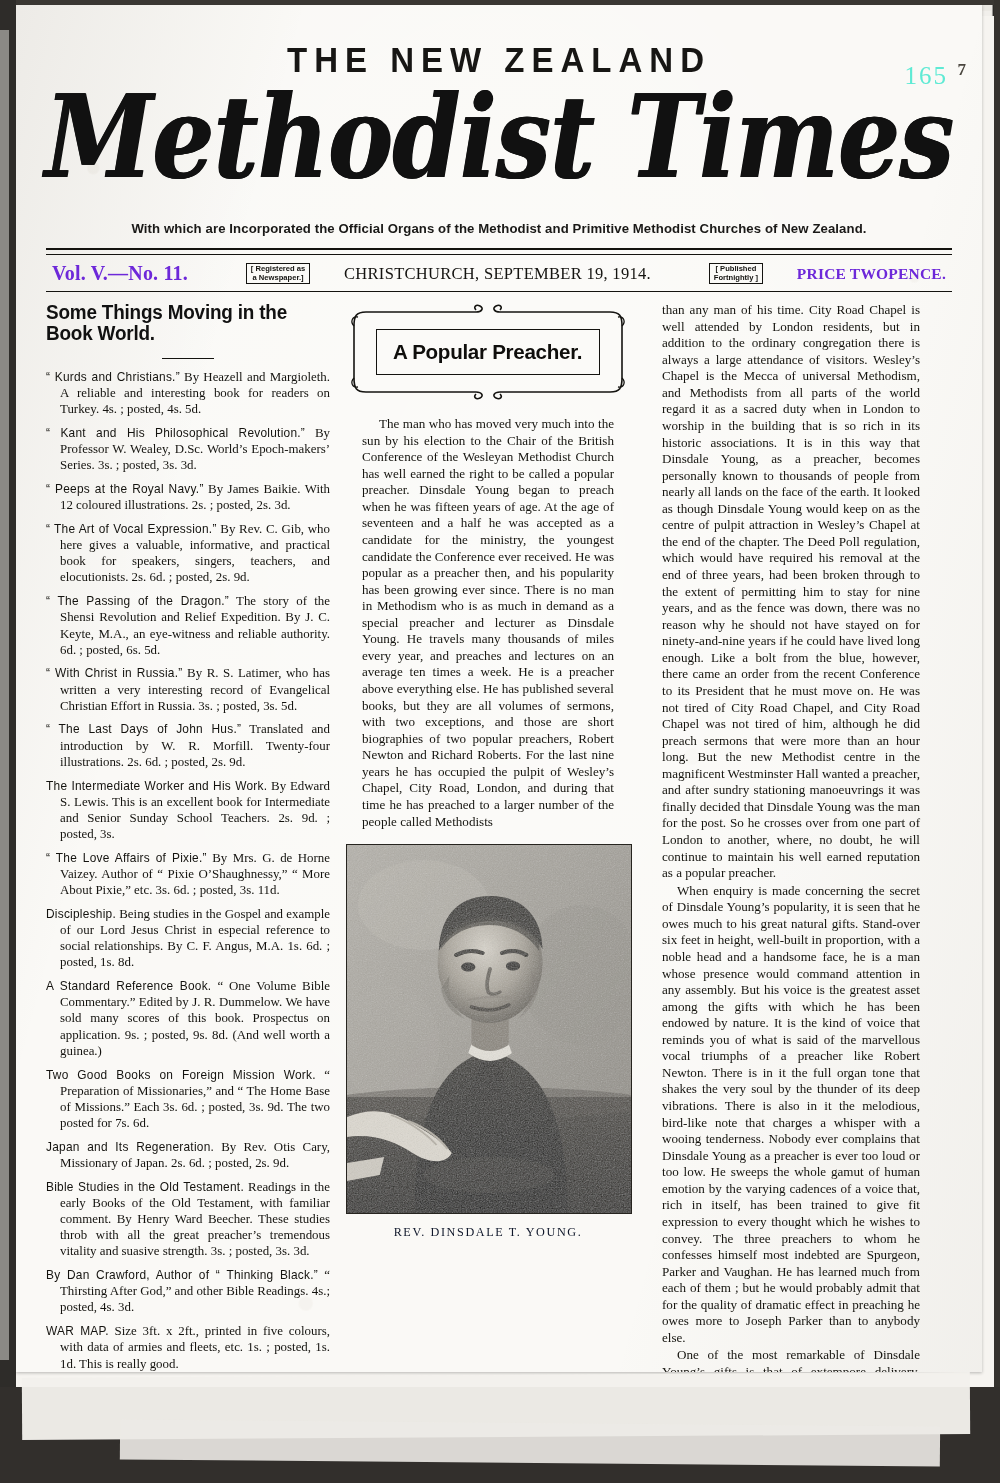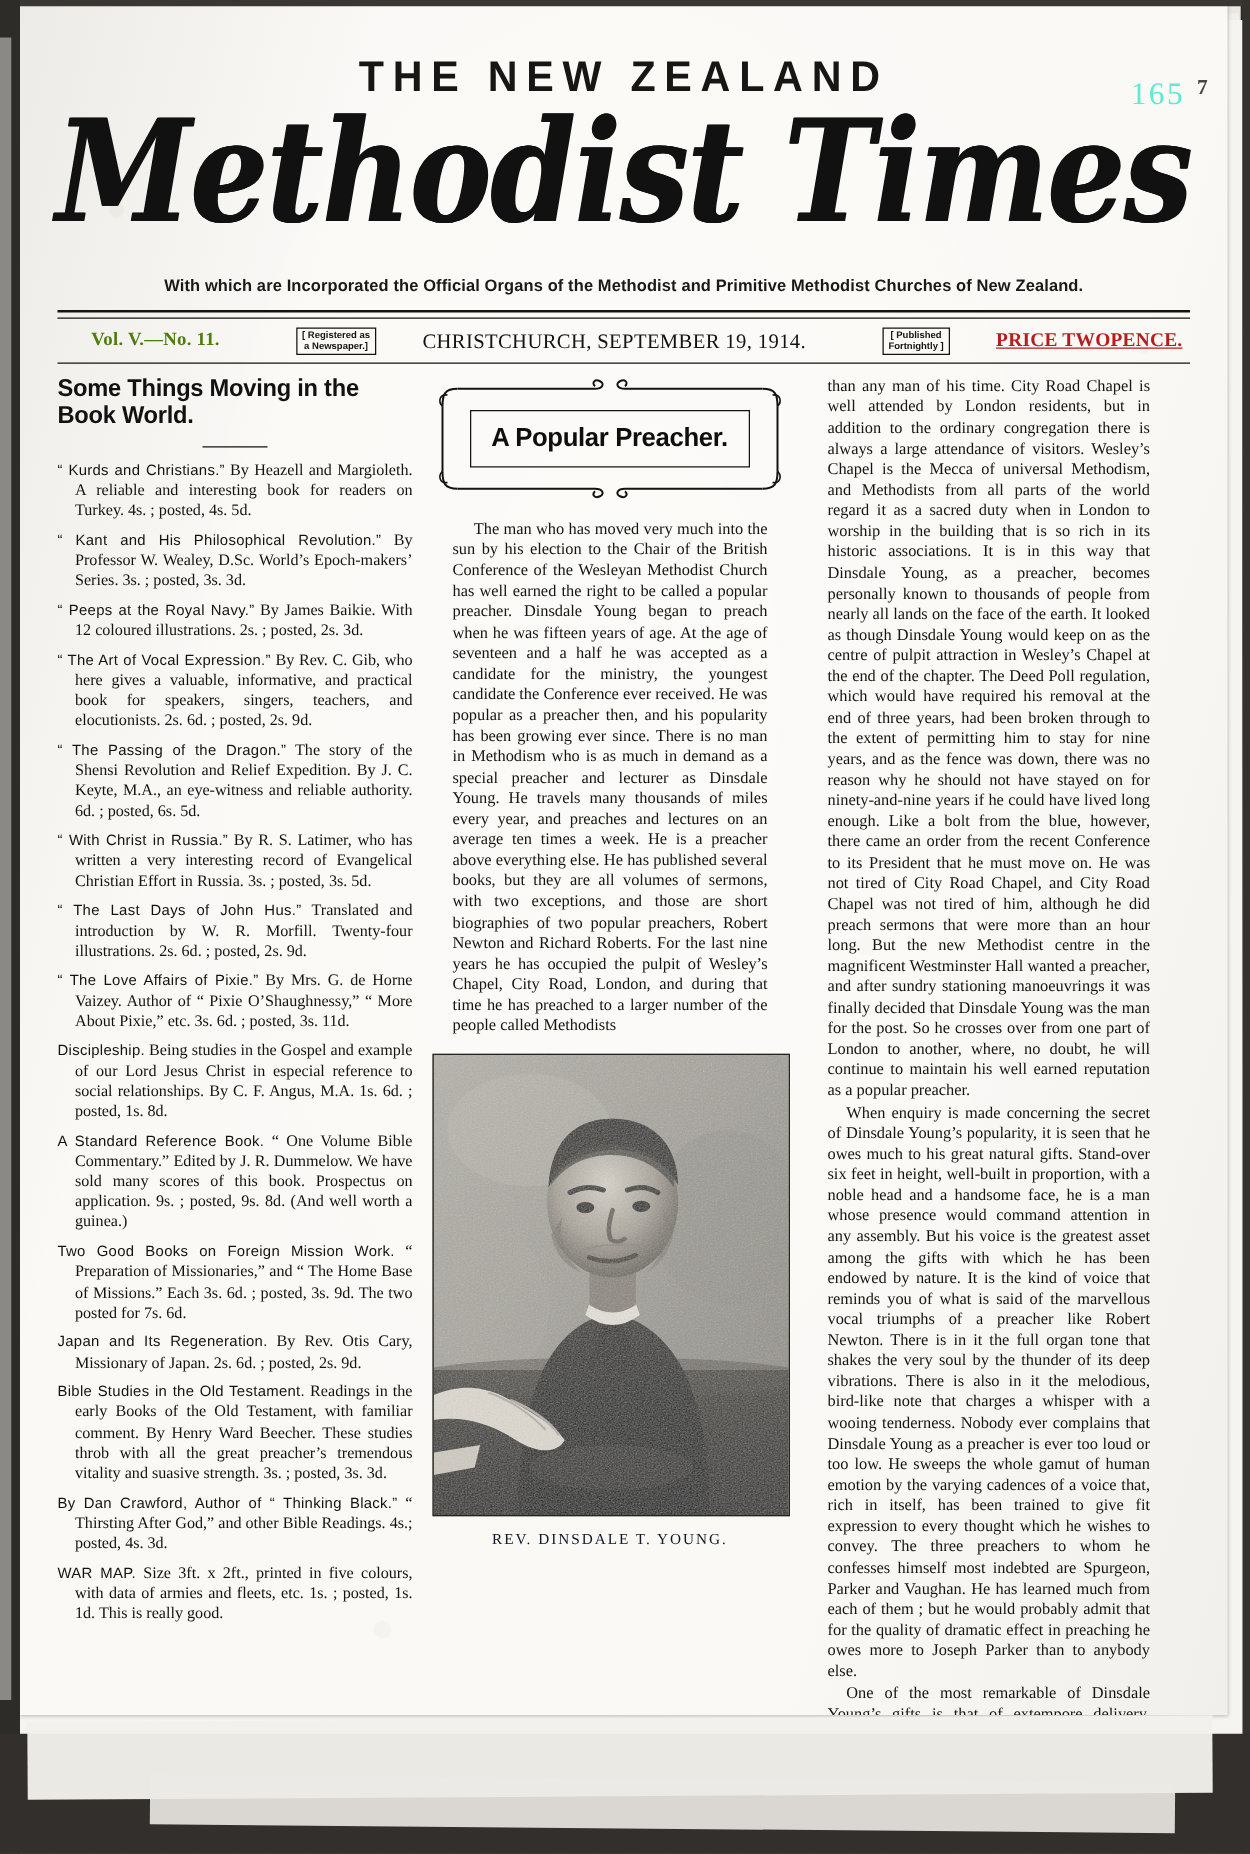--- a/index.html
+++ b/index.html
@@ -62,25 +62,25 @@
     font-style:italic;transform:scaleY(1.18) scaleX(1.02);transform-origin:center top;
     text-shadow:0.6px 0 0 #111, -0.4px 0 0 #111;}
   .mast-sub{font-family:"Liberation Sans",sans-serif;font-weight:700;font-size:13.3px;
     color:#1a1917;margin-top:44px;letter-spacing:.1px;transform:scaleX(.99);}
   .rule-double{margin:12px 0 0;border:0;border-top:2.5px solid #14130f;
     border-bottom:1.2px solid #14130f;height:4px;}
   .rule-thin{margin:0;border:0;border-top:1.4px solid #14130f;height:0;}
 
   .dateline{display:flex;align-items:center;justify-content:space-between;
     padding:7px 6px 6px;font-family:"Liberation Serif",serif;}
-  .dl-vol{font-size:15px;font-weight:700;color:#4d7c0f;letter-spacing:.2px;margin-left:21px;}
+  .dl-vol{font-size:20px;font-weight:700;color:#6d28d9;letter-spacing:.2px;}
   .dl-box{border:1.3px solid #141310;padding:1px 4px;font-size:7.6px;line-height:1.18;
     font-weight:700;font-family:"Liberation Sans",sans-serif;text-align:center;color:#141310;margin-left:24px;}
   .dl-city{font-size:16.5px;font-weight:400;color:#141310;letter-spacing:.3px;}
-  .dl-price{font-size:15.5px;font-weight:700;color:#b91c1c;letter-spacing:.2px;text-decoration:underline;}
+  .dl-price{font-size:15.5px;font-weight:700;color:#6d28d9;letter-spacing:.2px;}
 
   
   .cols{display:flex;padding:10px 30px 0;gap:0;}
   .col{width:284px;}
   .col-mid{width:284px;margin:0 16px;}
   .col-right{width:290px;}
 
   .sec-head{font-family:"Liberation Sans",sans-serif;font-weight:700;
     font-size:19.5px;color:#111;letter-spacing:-.2px;line-height:1.1;
     transform:scaleX(.97);transform-origin:left;}
@@ -157,20 +157,21 @@
           <div class="sec-head">Some Things Moving in the Book World.</div>
           <div class="sec-rule"></div>
           <div id="booklist">
               <div class="bookitem"><b>“ Kurds and Christians.”</b><span> By Heazell and Margioleth. A reliable and interesting book for readers on Turkey. 4s. ; posted, 4s. 5d.</span></div>
               <div class="bookitem"><b>“ Kant and His Philosophical Revolution.”</b><span> By Professor W. Wealey, D.Sc. World’s Epoch-makers’ Series. 3s. ; posted, 3s. 3d.</span></div>
               <div class="bookitem"><b>“ Peeps at the Royal Navy.”</b><span> By James Baikie. With 12 coloured illustrations. 2s. ; posted, 2s. 3d.</span></div>
               <div class="bookitem"><b>“ The Art of Vocal Expression.”</b><span> By Rev. C. Gib, who here gives a valuable, informative, and practical book for speakers, singers, teachers, and elocutionists. 2s. 6d. ; posted, 2s. 9d.</span></div>
               <div class="bookitem"><b>“ The Passing of the Dragon.”</b><span> The story of the Shensi Revolution and Relief Expedition. By J. C. Keyte, M.A., an eye-witness and reliable authority. 6d. ; posted, 6s. 5d.</span></div>
               <div class="bookitem"><b>“ With Christ in Russia.”</b><span> By R. S. Latimer, who has written a very interesting record of Evangelical Christian Effort in Russia. 3s. ; posted, 3s. 5d.</span></div>
               <div class="bookitem"><b>“ The Last Days of John Hus.”</b><span> Translated and introduction by W. R. Morfill. Twenty-four illustrations. 2s. 6d. ; posted, 2s. 9d.</span></div>
+              <div class="bookitem"><b>The Intermediate Worker and His Work.</b><span> By Edward S. Lewis. This is an excellent book for Intermediate and Senior Sunday School Teachers. 2s. 9d. ; posted, 3s.</span></div>
               <div class="bookitem"><b>“ The Love Affairs of Pixie.”</b><span> By Mrs. G. de Horne Vaizey. Author of “ Pixie O’Shaughnessy,” “ More About Pixie,” etc. 3s. 6d. ; posted, 3s. 11d.</span></div>
               <div class="bookitem"><b>Discipleship.</b><span> Being studies in the Gospel and example of our Lord Jesus Christ in especial reference to social relationships. By C. F. Angus, M.A. 1s. 6d. ; posted, 1s. 8d.</span></div>
               <div class="bookitem"><b>A Standard Reference Book.</b><span> “ One Volume Bible Commentary.” Edited by J. R. Dummelow. We have sold many scores of this book. Prospectus on application. 9s. ; posted, 9s. 8d. (And well worth a guinea.)</span></div>
               <div class="bookitem"><b>Two Good Books on Foreign Mission Work.</b><span> “ Preparation of Missionaries,” and “ The Home Base of Missions.” Each 3s. 6d. ; posted, 3s. 9d. The two posted for 7s. 6d.</span></div>
               <div class="bookitem"><b>Japan and Its Regeneration.</b><span> By Rev. Otis Cary, Missionary of Japan. 2s. 6d. ; posted, 2s. 9d.</span></div>
               <div class="bookitem"><b>Bible Studies in the Old Testament.</b><span> Readings in the early Books of the Old Testament, with familiar comment. By Henry Ward Beecher. These studies throb with all the great preacher’s tremendous vitality and suasive strength. 3s. ; posted, 3s. 3d.</span></div>
               <div class="bookitem"><b>By Dan Crawford, Author of “ Thinking Black.”</b><span> “ Thirsting After God,” and other Bible Readings. 4s.; posted, 4s. 3d.</span></div>
               <div class="bookitem"><b>WAR MAP.</b><span> Size 3ft. x 2ft., printed in five colours, with data of armies and fleets, etc. 1s. ; posted, 1s. 1d. This is really good.</span></div>
             </div>
 

